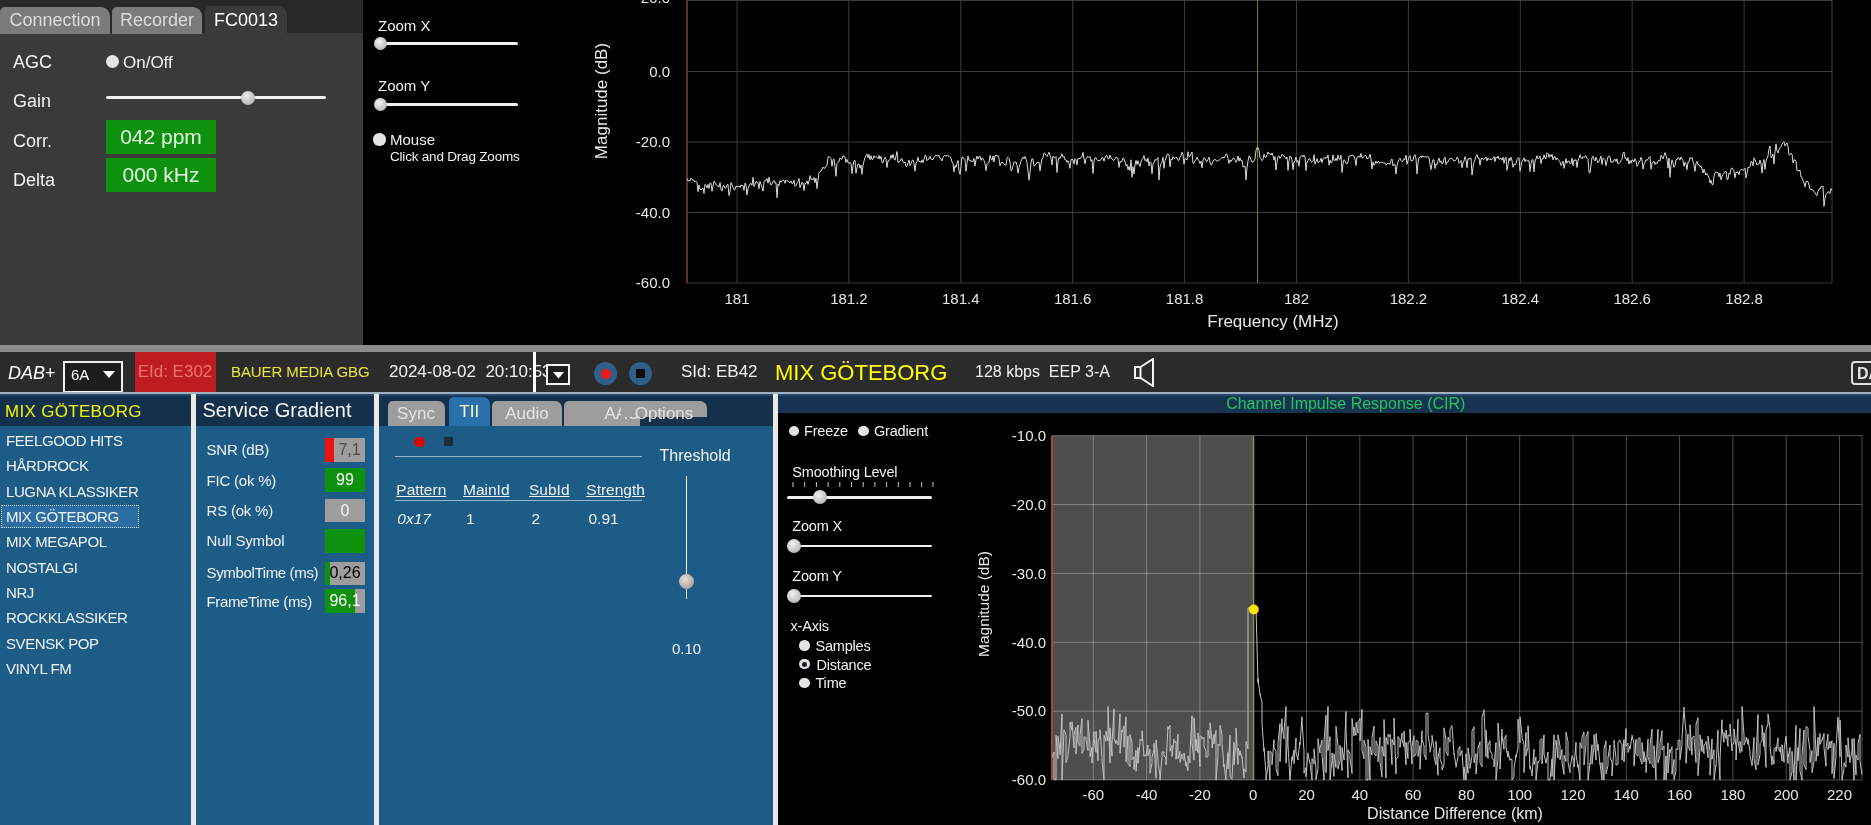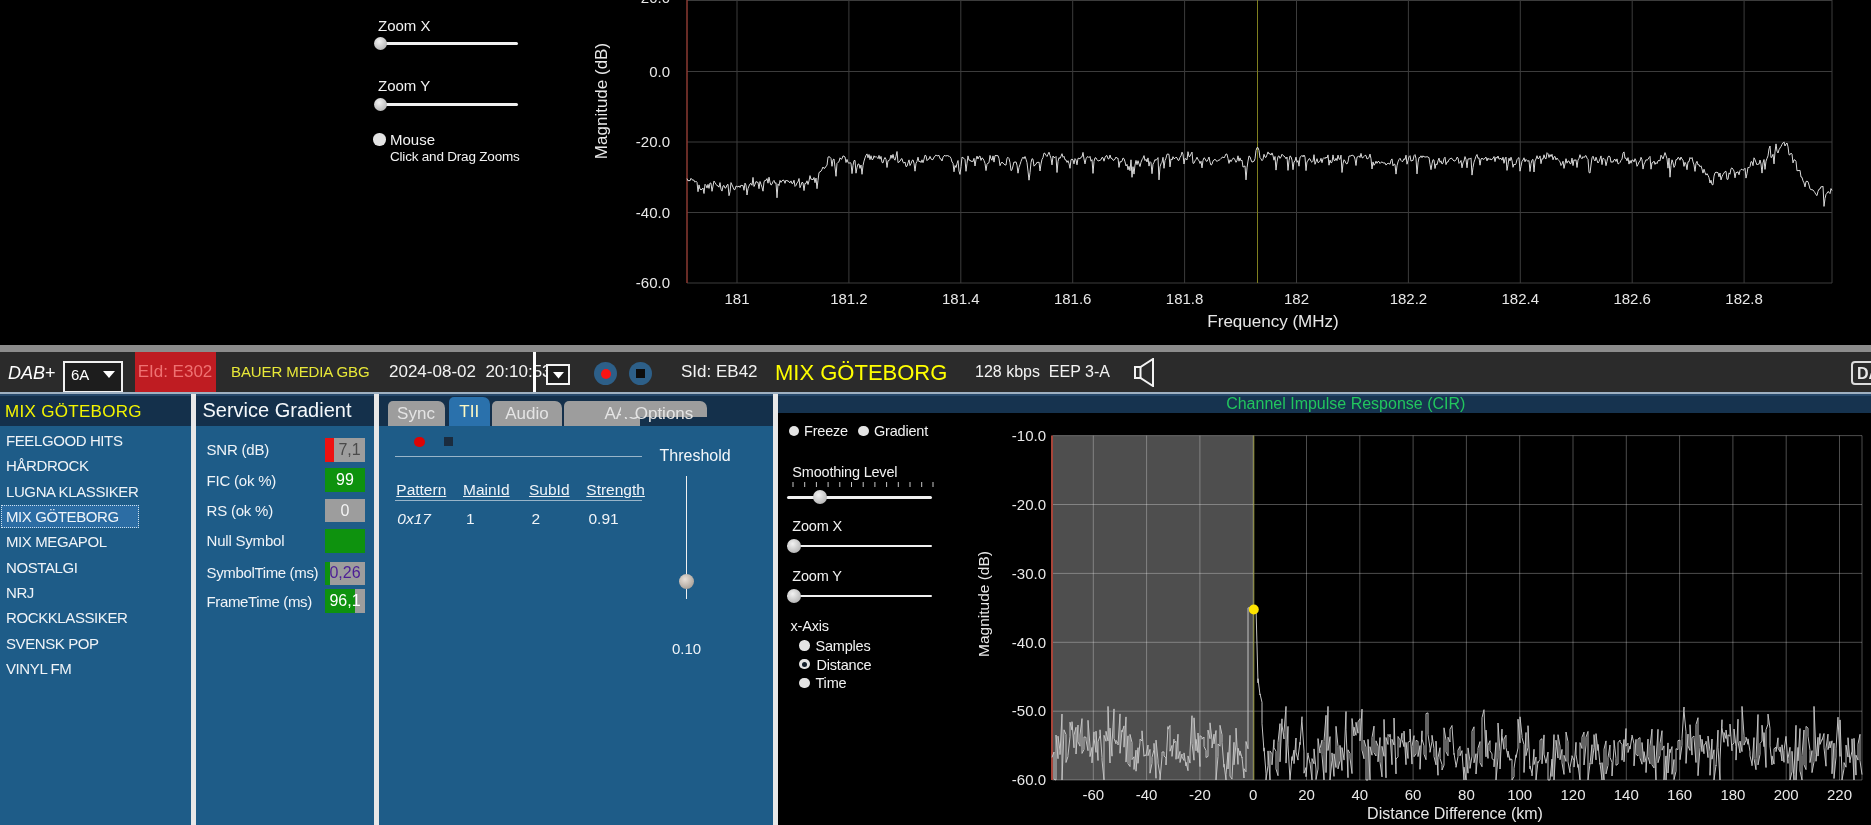--- a/index.html
+++ b/index.html
@@ -6,20 +6,38 @@
   html,body { width:1871px; height:825px; overflow:hidden; background:#000;
     font-family:"Liberation Sans", sans-serif; }
   .abs { position:absolute; }
   #stage { position:relative; width:1871px; height:825px; background:#000; }
   .wlbl { color:#f2f2f2; }
 </style>
 </head>
 <body>
 <div id="stage">
 
+<div class="abs" style="left:0;top:0;width:363px;height:345px;background:#282828;">
+  <div class="abs" style="left:0;top:33px;width:363px;height:312px;background:#3a3a3a;"></div>
+
+  <div class="abs" style="left:0;top:7px;width:110px;height:27px;background:#7b7b7b;border-radius:5px 9px 0 0;color:#dcdcdc;font-size:18px;text-align:center;line-height:27px;">Connection</div>
+  <div class="abs" style="left:112px;top:7px;width:90px;height:27px;background:#7b7b7b;border-radius:5px 9px 0 0;color:#dcdcdc;font-size:18px;text-align:center;line-height:27px;">Recorder</div>
+  <div class="abs" style="left:205px;top:6px;width:82px;height:28px;background:#3a3a3a;border-radius:5px 9px 0 0;color:#fff;font-size:18px;text-align:center;line-height:28px;">FC0013</div>
+
+  <div class="abs wlbl" style="left:13px;top:52px;font-size:18px;">AGC</div>
+  <div class="abs" style="left:106px;top:55px;width:13px;height:13px;border-radius:50%;background:#e4e4e4;"></div>
+  <div class="abs wlbl" style="left:123px;top:53px;font-size:17px;">On/Off</div>
+  <div class="abs wlbl" style="left:13px;top:91px;font-size:18px;">Gain</div>
+  <div class="abs" style="left:106px;top:96px;width:220px;height:3px;background:#f5f5f5;border-radius:2px;"></div>
+  <div class="abs" style="left:241px;top:90.5px;width:14px;height:14px;border-radius:50%;background:radial-gradient(circle at 40% 35%,#efefef,#9f9f9f);"></div>
+  <div class="abs wlbl" style="left:13px;top:131px;font-size:18px;">Corr.</div>
+  <div class="abs" style="left:106px;top:120px;width:110px;height:34px;background:#0e920e;color:#e4f8e4;font-size:21px;text-align:center;line-height:34px;">042 ppm</div>
+  <div class="abs wlbl" style="left:13px;top:170px;font-size:18px;">Delta</div>
+  <div class="abs" style="left:106px;top:158px;width:110px;height:34px;background:#0e920e;color:#e4f8e4;font-size:21px;text-align:center;line-height:34px;">000 kHz</div>
+</div>
 
 <div class="abs wlbl" style="left:378px;top:17px;font-size:15px;">Zoom X</div>
 <div class="abs" style="left:377px;top:42px;width:141px;height:2.5px;background:#f0f0f0;border-radius:2px;"></div>
 <div class="abs" style="left:374px;top:36.5px;width:13px;height:13px;border-radius:50%;background:radial-gradient(circle at 40% 35%,#f2f2f2,#a5a5a5);"></div>
 <div class="abs wlbl" style="left:378px;top:77px;font-size:15px;">Zoom Y</div>
 <div class="abs" style="left:377px;top:103px;width:141px;height:2.5px;background:#f0f0f0;border-radius:2px;"></div>
 <div class="abs" style="left:374px;top:97.5px;width:13px;height:13px;border-radius:50%;background:radial-gradient(circle at 40% 35%,#f2f2f2,#a5a5a5);"></div>
 <div class="abs" style="left:373px;top:133px;width:12.5px;height:12.5px;border-radius:50%;background:#e4e4e4;"></div>
 <div class="abs wlbl" style="left:390px;top:131px;font-size:15px;">Mouse</div>
 <div class="abs wlbl" style="left:390px;top:149px;font-size:13.5px;letter-spacing:-0.2px;">Click and Drag Zooms</div>
@@ -124,21 +142,21 @@
 
   <div class="abs" style="left:129px;top:42px;width:40px;height:23.5px;background:#9d9d9d;">
     <div class="abs" style="left:0;top:0;width:8.5px;height:23.5px;background:#ee1111;"></div>
     <div class="abs" style="left:9px;top:0;width:31px;text-align:center;font-size:16px;color:#4a4a4a;line-height:23.5px;">7,1</div>
   </div>
   <div class="abs" style="left:129px;top:72px;width:40px;height:24px;background:#0e920e;color:#fff;font-size:16px;text-align:center;line-height:24px;">99</div>
   <div class="abs" style="left:129px;top:103px;width:40px;height:23px;background:#9d9d9d;color:#f4f4f4;font-size:16px;text-align:center;line-height:23px;">0</div>
   <div class="abs" style="left:129px;top:133px;width:40px;height:24px;background:#0e920e;"></div>
   <div class="abs" style="left:129px;top:166px;width:40px;height:22.5px;background:#9d9d9d;">
     <div class="abs" style="left:0;top:0;width:5px;height:22.5px;background:#0e920e;"></div>
-    <div class="abs" style="left:0;top:0;width:40px;text-align:center;font-size:16px;color:#4c1d95;line-height:22.5px;">0,26</div>
+    <div class="abs" style="left:0;top:0;width:40px;text-align:center;font-size:16px;color:#000000;line-height:22.5px;">0,26</div>
   </div>
   <div class="abs" style="left:129px;top:193px;width:40px;height:24px;background:#9d9d9d;">
     <div class="abs" style="left:0;top:0;width:29.5px;height:24px;background:#0e920e;"></div>
     <div class="abs" style="left:0;top:0;width:40px;text-align:center;font-size:16px;color:#fff;line-height:24px;">96,1</div>
   </div>
 </div>
 <div class="abs" style="left:374px;top:394px;width:4.5px;height:431px;background:#e8e8e8;"></div>
 
 <div class="abs" style="left:378.5px;top:396px;width:394.5px;height:429px;background:#1e5c88;">
   <div class="abs" style="left:0;top:0;width:394.5px;height:30px;background:#14304b;"></div>

